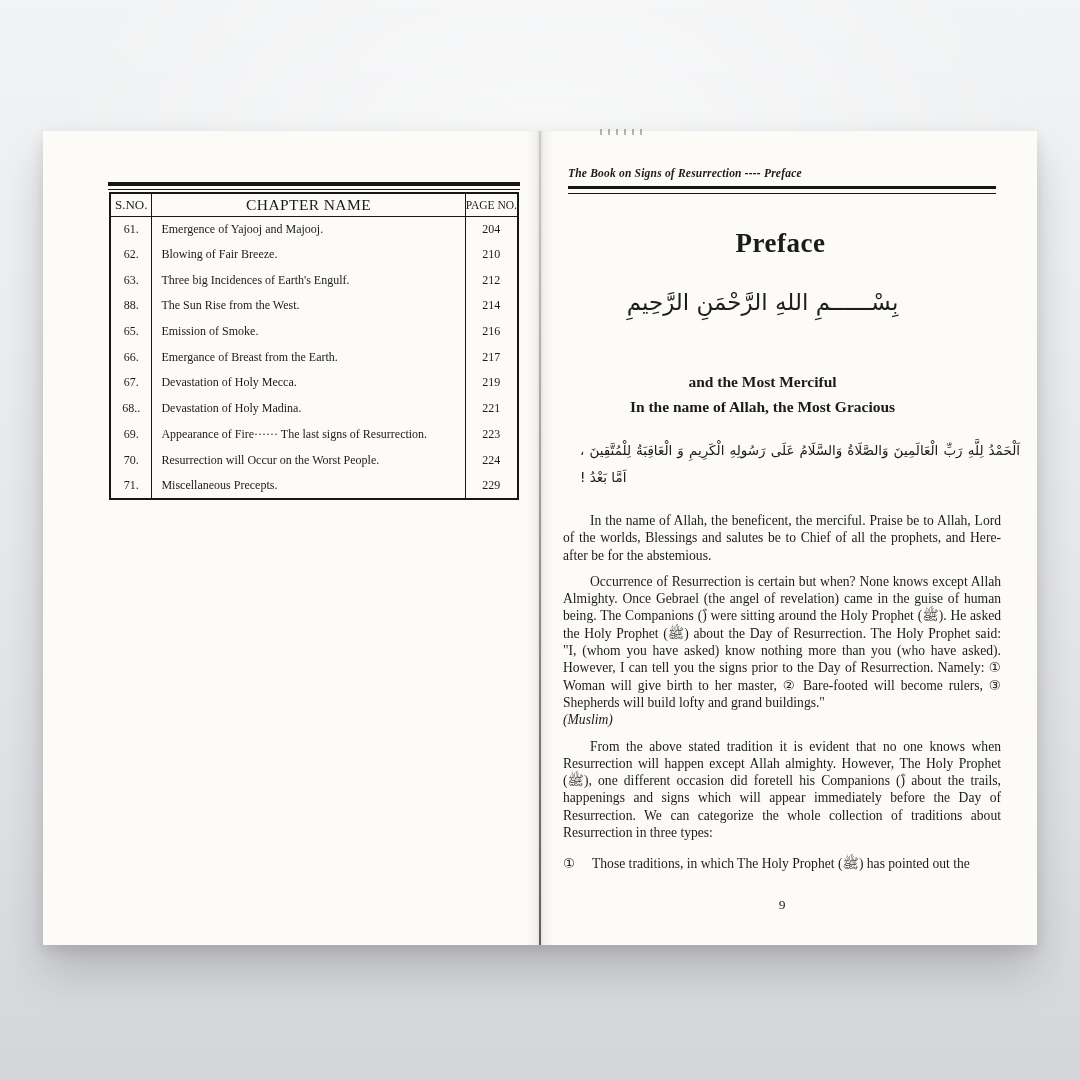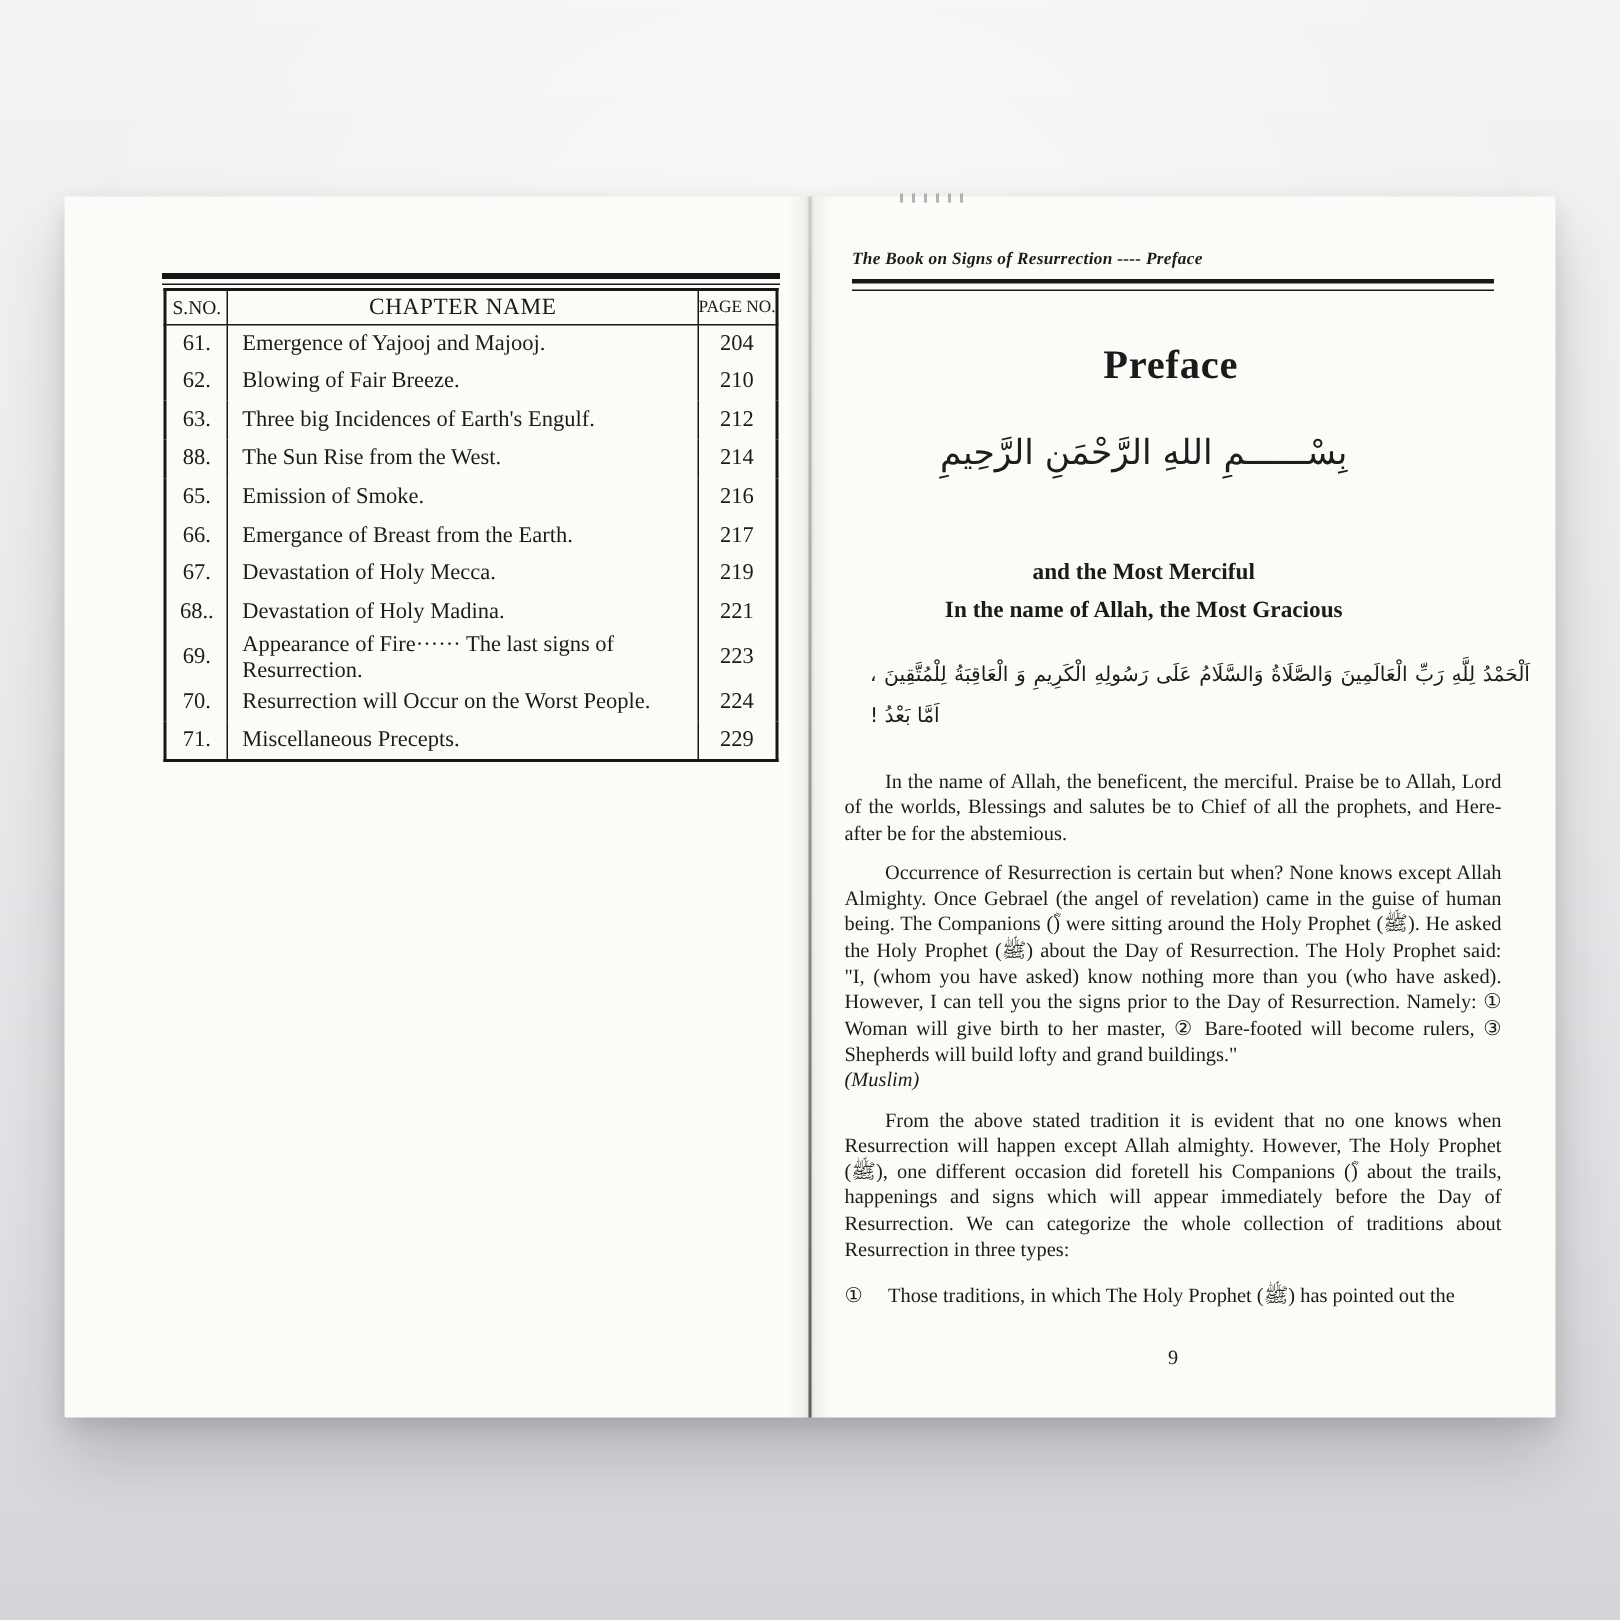--- a/index.html
+++ b/index.html
@@ -39,21 +39,21 @@
     position:absolute; left:66px; top:61px; width:410px;
     border-collapse:collapse; border:2.2px solid #171717;
     font-family:"Liberation Serif","DejaVu Sans",serif;
   }
   .toc th { border:1.8px solid #171717; height:23px; font-weight:normal; vertical-align:middle; }
   .toc th.c-sno { font-size:13px; width:42px; }
   .toc th.c-ch  { font-size:15.5px; letter-spacing:.4px; width:315px;margin-top:40px; }
   .toc th.c-pg  { font-size:11.5px; width:53px;margin-left:12px; }
   .toc td {
     border-left:1.8px solid #171717; border-right:1.8px solid #171717;
-    height:25.7px; font-size:15px; vertical-align:middle;
+    height:25.7px; font-size:12px; vertical-align:middle;
   }
   .toc td.c-sno { text-align:center; }
   .toc td.c-ch  { text-align:left; padding-left:9px; }
   .toc td.c-pg  { text-align:center; }
 
   
   .binding-marks {
     position:absolute; left:60px; top:-2px; width:48px; height:6px; opacity:.55;
     background:repeating-linear-gradient(90deg,#777 0 2px, transparent 2px 8px);
   }

